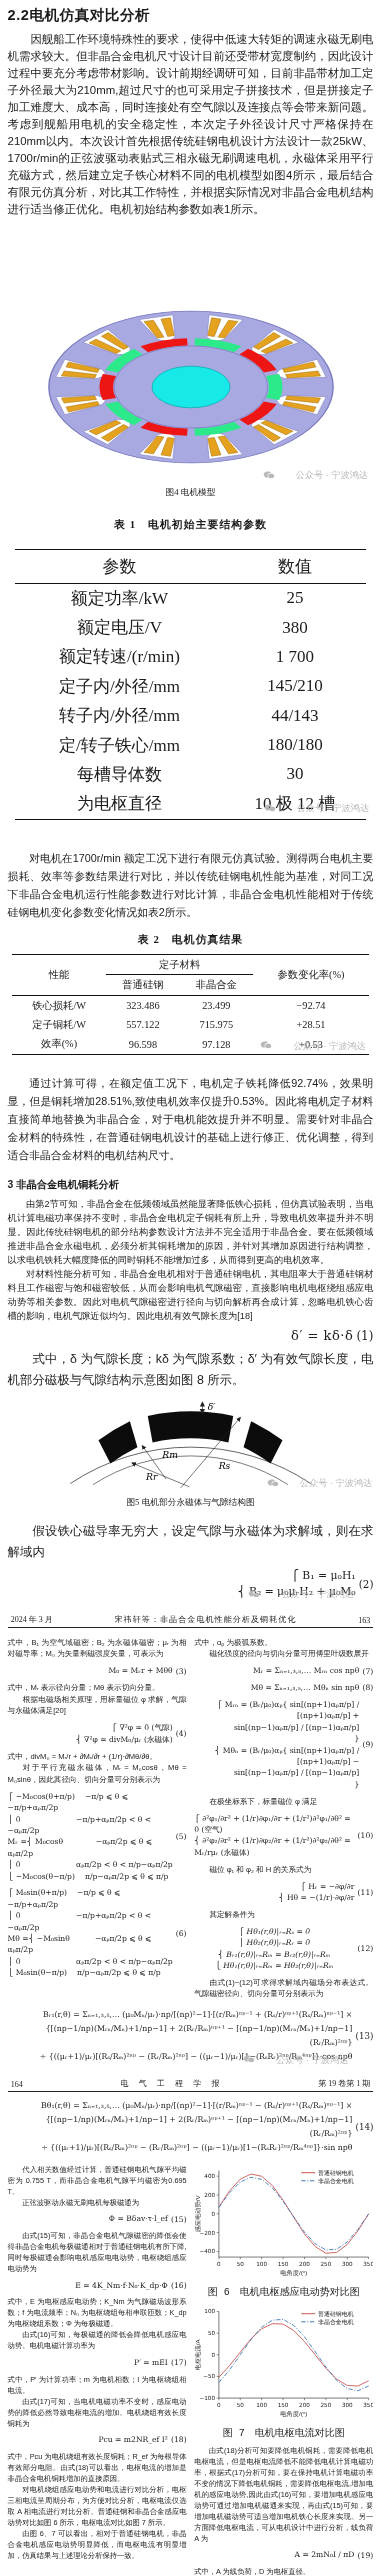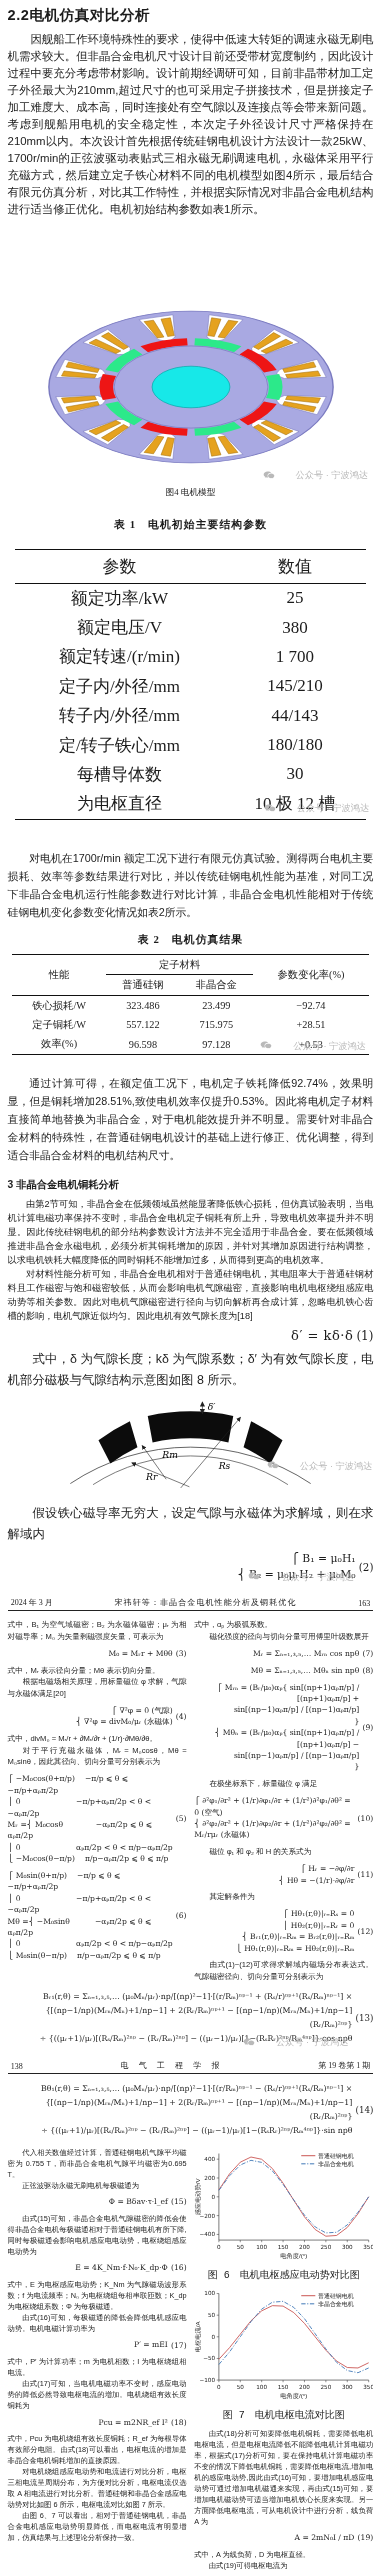--- a/index.html
+++ b/index.html
@@ -297,20 +297,21 @@
       <line x1="212" y1="166" x2="322" y2="36" stroke="#222" stroke-width="1.1" marker-end="url(#ah)"></line>
       <text x="282" y="132" font-size="17" font-style="italic" font-family="DejaVu Serif, serif">Rs</text>
     </svg>
     <div class="wm wm-abs" style="right:1.1px;bottom:18.4px;">
       <svg viewBox="0 0 24 20">
           <path d="M9 1C4.6 1 1 3.8 1 7.3c0 2 1.2 3.7 3 4.8l-.6 1.9 2.2-1.1c.9.3 2 .4 3.4.4.4 0 .8 0 1.2-.1C9.5 12 9 10.8 9 9.5 9 6 12 3.4 16 3.4h.6C15.6 2 12.6 1 9 1z"></path>
           <path d="M16.5 5C12.9 5 10 7.2 10 10s2.9 5 6.5 5c.8 0 1.6-.1 2.3-.3l1.8.9-.5-1.4c1.5-.9 2.9-2.4 2.9-4.2 0-2.8-2.9-5-6.5-5z"></path>
         </svg>
       <span>公众号 · 宁波鸿达</span>
     </div>
+    <p class="caption">图5 电机部分永磁体与气隙结构图</p>
   </div>
 
   <p class="p-xxl" style="margin-top:12px;">假设铁心磁导率无穷大，设定气隙与永磁体为求解域，则在求解域内</p>
 
   <div class="eq eq-lg" style="position:relative;">
     <span class="eq-body">⎧ B₁ = μ₀H₁
 ⎨ B₂ = μ₀μᵣH₂ + μ₀M₀</span>
     <span class="eq-num">(2)</span>
     <div class="wm wm-abs" style="right:19.5px;bottom:-1.1px;">
       <svg viewBox="0 0 24 20">
@@ -385,21 +386,21 @@
           <span class="eq-num">(10)</span>
         </div>
       <p class="p">磁位 φ₁ 和 φ₂ 和 H 的关系式为</p>
       <div class="eq eq-sm">
           <span class="eq-body">⎧ Hᵣ = −∂φ/∂r
 ⎨ Hθ = −(1/r)·∂φ/∂r</span>
           <span class="eq-num">(11)</span>
         </div>
       <p class="p">其定解条件为</p>
       <div class="eq eq-sm">
-          <span class="eq-body" style="text-align:right;">⎧ Hθ₁(r,θ)|ᵣ₌Rₛ = 0
+          <span class="eq-body" style="text-align:center;font-style:italic;">⎧ Hθ₁(r,θ)|ᵣ₌Rₛ = 0
 ⎪ Hθ₂(r,θ)|ᵣ₌Rᵣ = 0
 ⎨ Bᵣ₁(r,θ)|ᵣ₌Rₘ = Bᵣ₂(r,θ)|ᵣ₌Rₘ
 ⎩ Hθ₁(r,θ)|ᵣ₌Rₘ = Hθ₂(r,θ)|ᵣ₌Rₘ</span>
           <span class="eq-num">(12)</span>
         </div>
       <p class="p">由式(1)~(12)可求得求解域内磁场分布表达式。气隙磁密径向、切向分量可分别表示为</p>
     </div>
   </div>
 
   <div class="eq eq-wide">
@@ -410,21 +411,21 @@
     <div class="wm wm-abs" style="right:25px;bottom:-3.2px;">
       <svg viewBox="0 0 24 20">
           <path d="M9 1C4.6 1 1 3.8 1 7.3c0 2 1.2 3.7 3 4.8l-.6 1.9 2.2-1.1c.9.3 2 .4 3.4.4.4 0 .8 0 1.2-.1C9.5 12 9 10.8 9 9.5 9 6 12 3.4 16 3.4h.6C15.6 2 12.6 1 9 1z"></path>
           <path d="M16.5 5C12.9 5 10 7.2 10 10s2.9 5 6.5 5c.8 0 1.6-.1 2.3-.3l1.8.9-.5-1.4c1.5-.9 2.9-2.4 2.9-4.2 0-2.8-2.9-5-6.5-5z"></path>
         </svg>
       <span>公众号 · 宁波鸿达</span>
     </div>
   </div>
 
   <div class="pgline">
-    <span>138</span>
+    <span>164</span>
     <span class="c">电　气　工　程　学　报</span>
     <span>第 19 卷第 1 期</span>
   </div>
 
   <div class="eq eq-wide">
     <span class="eq-body">Bθ₁(r,θ) = Σₙ₌₁,₃,₅,… (μ₀Mₙ/μᵣ)·np/[(np)²−1]·[(r/Rₘ)ⁿᵖ⁻¹ − (Rₛ/r)ⁿᵖ⁺¹(Rₛ/Rₘ)ⁿᵖ⁻¹] ×
 {[(np−1/np)(Mᵣₙ/Mₙ)+1/np−1] + 2(Rᵣ/Rₘ)ⁿᵖ⁺¹ − [(np−1/np)(Mᵣₙ/Mₙ)+1/np−1](Rᵣ/Rₘ)²ⁿᵖ}
 ÷ {((μᵣ+1)/μᵣ)[(Rₛ/Rₘ)²ⁿᵖ − (Rᵣ/Rₘ)²ⁿᵖ] − ((μᵣ−1)/μᵣ)[1−(RₛRᵣ)²ⁿᵖ/Rₘ⁴ⁿᵖ]}·sin npθ</span>
     <span class="eq-num">(14)</span>
   </div>

